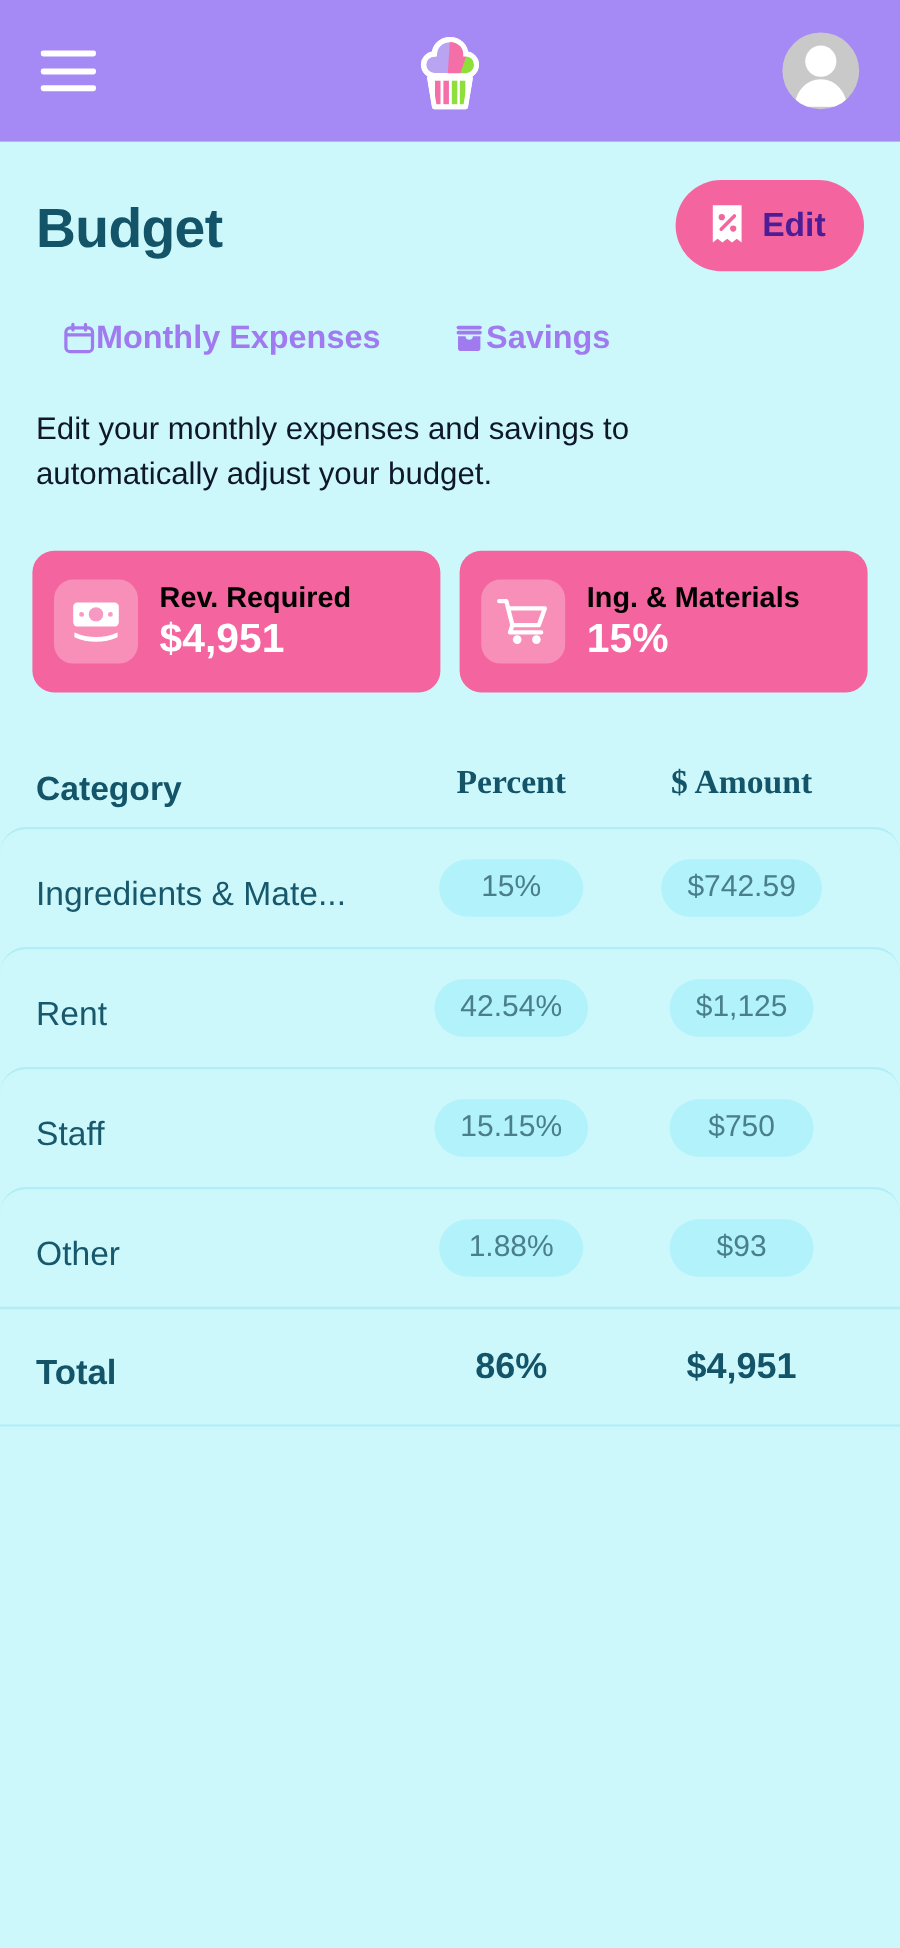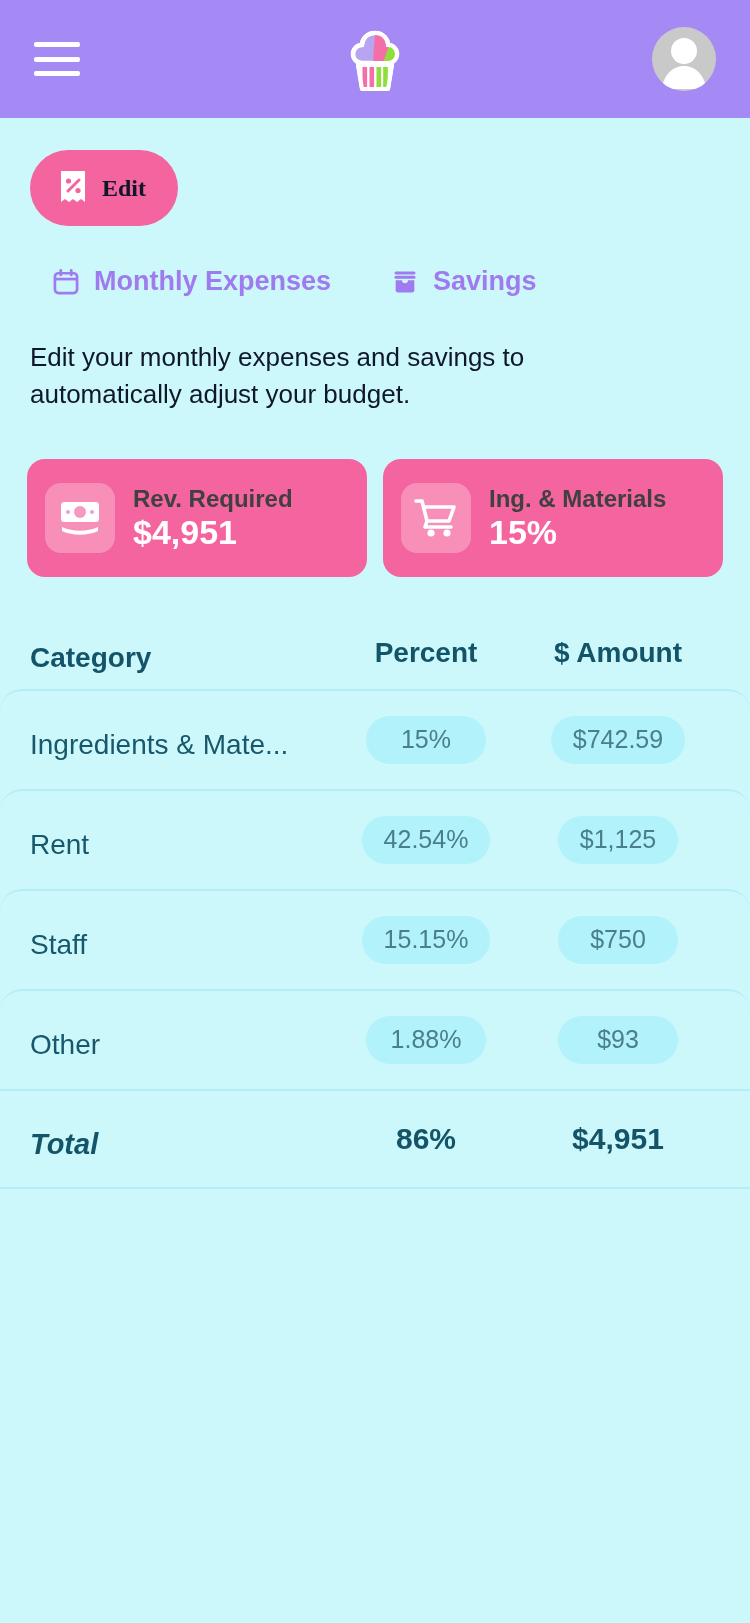--- a/index.html
+++ b/index.html
@@ -96,38 +96,36 @@
     border-radius: 40px;
     height: 76px;
     padding: 0 32px 0 26px;
     display: flex;
     align-items: center;
     gap: 12px;
     cursor: pointer;
     margin-top: -16px;
   }
   .edit-btn-label {
-    color: #0f172a;
-    font-size: 24px;
-    font-weight: bold;
-    font-family: Liberation Serif, serif;
+    color: #4c1d95;
+    font-size: 28px;
+    font-weight: bold;
   }
 
   
   .tabs {
     display: flex;
     align-items: center;
     gap: 60px;
     padding: 40px 30px 0 52px;
     flex: 0 0 auto;
   }
   .tab {
     display: flex;
     align-items: center;
-    gap: 14px;
     cursor: pointer;
   }
   .tab-label {
     color: #a07bf0;
     font-size: 27px;
     font-weight: bold;
   }
 
   
   .description {
@@ -162,21 +160,21 @@
     height: 70px;
     border-radius: 16px;
     background: rgba(255,255,255,0.28);
     display: flex;
     align-items: center;
     justify-content: center;
     flex: 0 0 auto;
   }
   .stat-text { display: flex; flex-direction: column; gap: 2px; min-width: 0; }
   .stat-label {
-    color: #404040;
+    color: #000000;
     font-size: 24px;
     font-weight: bold;
     white-space: nowrap;
   }
   .stat-value {
     color: #ffffff;
     font-size: 34px;
     font-weight: bold;
     line-height: 1.05;
   }
@@ -198,21 +196,21 @@
 
   .c-cat { flex: 0 0 306px; margin-top: 11px; }
   .c-pct { flex: 0 0 180px; display: flex; justify-content: center; }
   .c-amt { flex: 1 1 auto; display: flex; justify-content: center; align-items: center; }
 
   .th {
     font-size: 28px;
     font-weight: bold;
     color: #145468;
   }
-  .row.header .c-pct, .row.header .c-amt { justify-content: center; }
+  .row.header .c-pct, .row.header .c-amt { justify-content: center; font-family: Liberation Serif, serif; }
 
   .cat-name {
     font-size: 28px;
     color: #18586c;
     white-space: nowrap;
     overflow: hidden;
     text-overflow: ellipsis;
     max-width: 290px;
   }
 
@@ -226,21 +224,20 @@
     min-width: 120px;
     padding: 0 22px;
     font-size: 25px;
     color: #4a7e8c;
     cursor: pointer;
   }
 
   .total-label {
     font-size: 29px;
     font-weight: bold;
-    font-style: italic;
     color: #145468;
   }
   .total-val {
     font-size: 30px;
     font-weight: bold;
     color: #145468;
   }
 
   .filler { flex: 1 1 auto; background: #ccf8fc; }
 </style>
@@ -277,20 +274,21 @@
 
     <div class="avatar">
       <svg width="64" height="64" viewBox="0 0 64 64">
         <circle cx="32" cy="24" r="13" fill="#ffffff"></circle>
         <path d="M32 39 C20 39 11 49 10 62 L54 62 C53 49 44 39 32 39 Z" fill="#ffffff"></path>
       </svg>
     </div>
   </div>
 
   <div class="page-head">
+    <div class="page-title">Budget</div>
     <button class="edit-btn">
       <svg width="34" height="38" viewBox="0 0 34 38">
         <path d="M5 2 H29 A0 0 0 0 1 29 2 V33 L25 30 L21 33 L17 30 L13 33 L9 30 L5 33 Z" fill="#ffffff"></path>
         <line x1="12" y1="22" x2="23" y2="11" stroke="#f4649f" stroke-width="3" stroke-linecap="round"></line>
         <circle cx="12.5" cy="12" r="2.6" fill="#f4649f"></circle>
         <circle cx="22" cy="21.5" r="2.6" fill="#f4649f"></circle>
       </svg>
       <span class="edit-btn-label">Edit</span>
     </button>
   </div>

